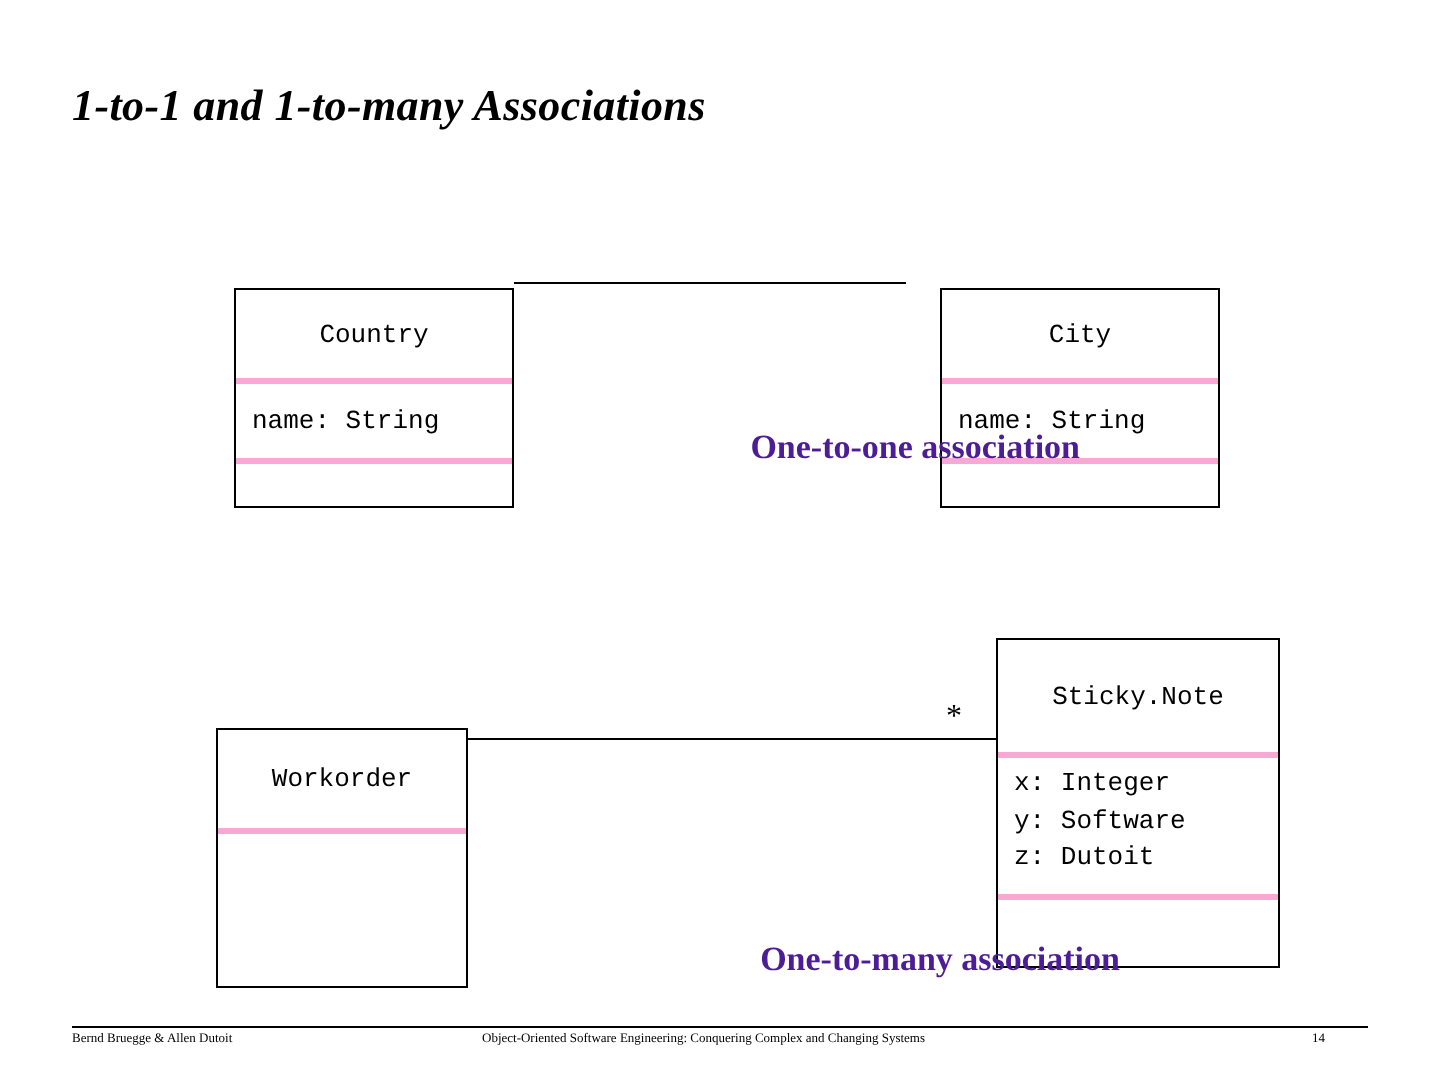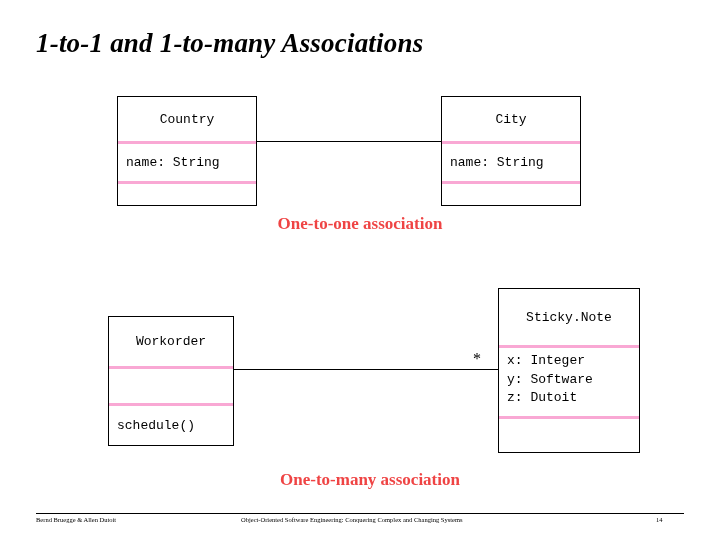--- a/index.html
+++ b/index.html
@@ -14,35 +14,36 @@
     font-family: "Liberation Serif", serif;
     overflow: hidden;
   }
   .slide {
     position: absolute;
     inset: 0;
   }
   #slide-title {
     position: absolute;
     left: 36px;
-    top: 28px;
+    top: 40px;
     font-family: "Liberation Serif", serif;
     font-weight: bold;
     font-style: italic;
-    font-size: 27px;
+    font-size: 22px;
     color: #000000;
     letter-spacing: 0.2px;
   }
 
   
   .uml-box {
     position: absolute;
     border: 1px solid #000000;
     box-sizing: border-box;
     background: #ffffff;
+    margin-top: 48px;
   }
   .uml-compartment {
     box-sizing: border-box;
     font-family: "Liberation Mono", monospace;
     font-size: 13px;
     color: #000000;
     display: flex;
     align-items: center;
     justify-content: center;
     white-space: pre;
@@ -59,22 +60,22 @@
   .assoc-line {
     position: absolute;
     background: #000000;
   }
 
   .label-caption {
     position: absolute;
     font-family: "Liberation Serif", serif;
     font-weight: bold;
     font-size: 17px;
-    color: #ef4444;
-    text-align: center;
+    color: #4c1d95;
+    text-align: right;
   }
 
   .role-label {
     position: absolute;
     font-family: "Liberation Mono", monospace;
     font-size: 13px;
     font-style: italic;
     color: #000000;
     white-space: pre;
     line-height: 15px;
@@ -117,39 +118,38 @@
 
   <div class="assoc-line" style="left:257px; top:141px; width:196px; height:1px;"></div>
 
   <div class="uml-box" style="left:117px; top:96px; width:140px; height:110px;">
     <div class="uml-compartment" style="height:44px;">Country</div>
     <div class="uml-compartment divider left" style="height:40px;">name: String</div>
     <div class="uml-compartment divider" style="height:24px;"></div>
   </div>
 
 
-  <div class="uml-box" style="left:441px; top:96px; width:140px; height:110px;">
+  <div class="uml-box" style="left:470px; top:96px; width:140px; height:110px;">
     <div class="uml-compartment" style="height:44px;">City</div>
     <div class="uml-compartment divider left" style="height:40px;">name: String</div>
     <div class="uml-compartment divider" style="height:24px;"></div>
   </div>
 
   <div class="label-caption" style="left:180px; top:214px; width:360px;">One-to-one association</div>
 
   <div class="assoc-line" style="left:234px; top:369px; width:264px; height:1px;"></div>
 
   <div class="uml-box" style="left:108px; top:316px; width:126px; height:130px;">
     <div class="uml-compartment" style="height:49px;">Workorder</div>
     <div class="uml-compartment divider" style="height:37px;"></div>
-    <div class="uml-compartment divider left" style="height:42px;">schedule()</div>
   </div>
 
   <div class="multiplicity" style="left:473px; top:350px;">*</div>
 
-  <div class="uml-box" style="left:498px; top:288px; width:142px; height:165px;">
+  <div class="uml-box" style="left:498px; top:271px; width:142px; height:165px;">
     <div class="uml-compartment" style="height:56px;">Sticky.Note</div>
     <div class="uml-compartment divider left" style="height:23px; align-items:flex-end; padding-top:14px;">x: Integer</div>
     <div class="uml-compartment left" style="height:22px;">y: Software</div>
     <div class="uml-compartment left" style="height:26px; align-items:flex-start;">z: Dutoit</div>
     <div class="uml-compartment divider" style="height:36px;"></div>
   </div>
 
   <div class="label-caption" style="left:180px; top:470px; width:380px;">One-to-many association</div>
 
   <div class="footer-rule"></div>

